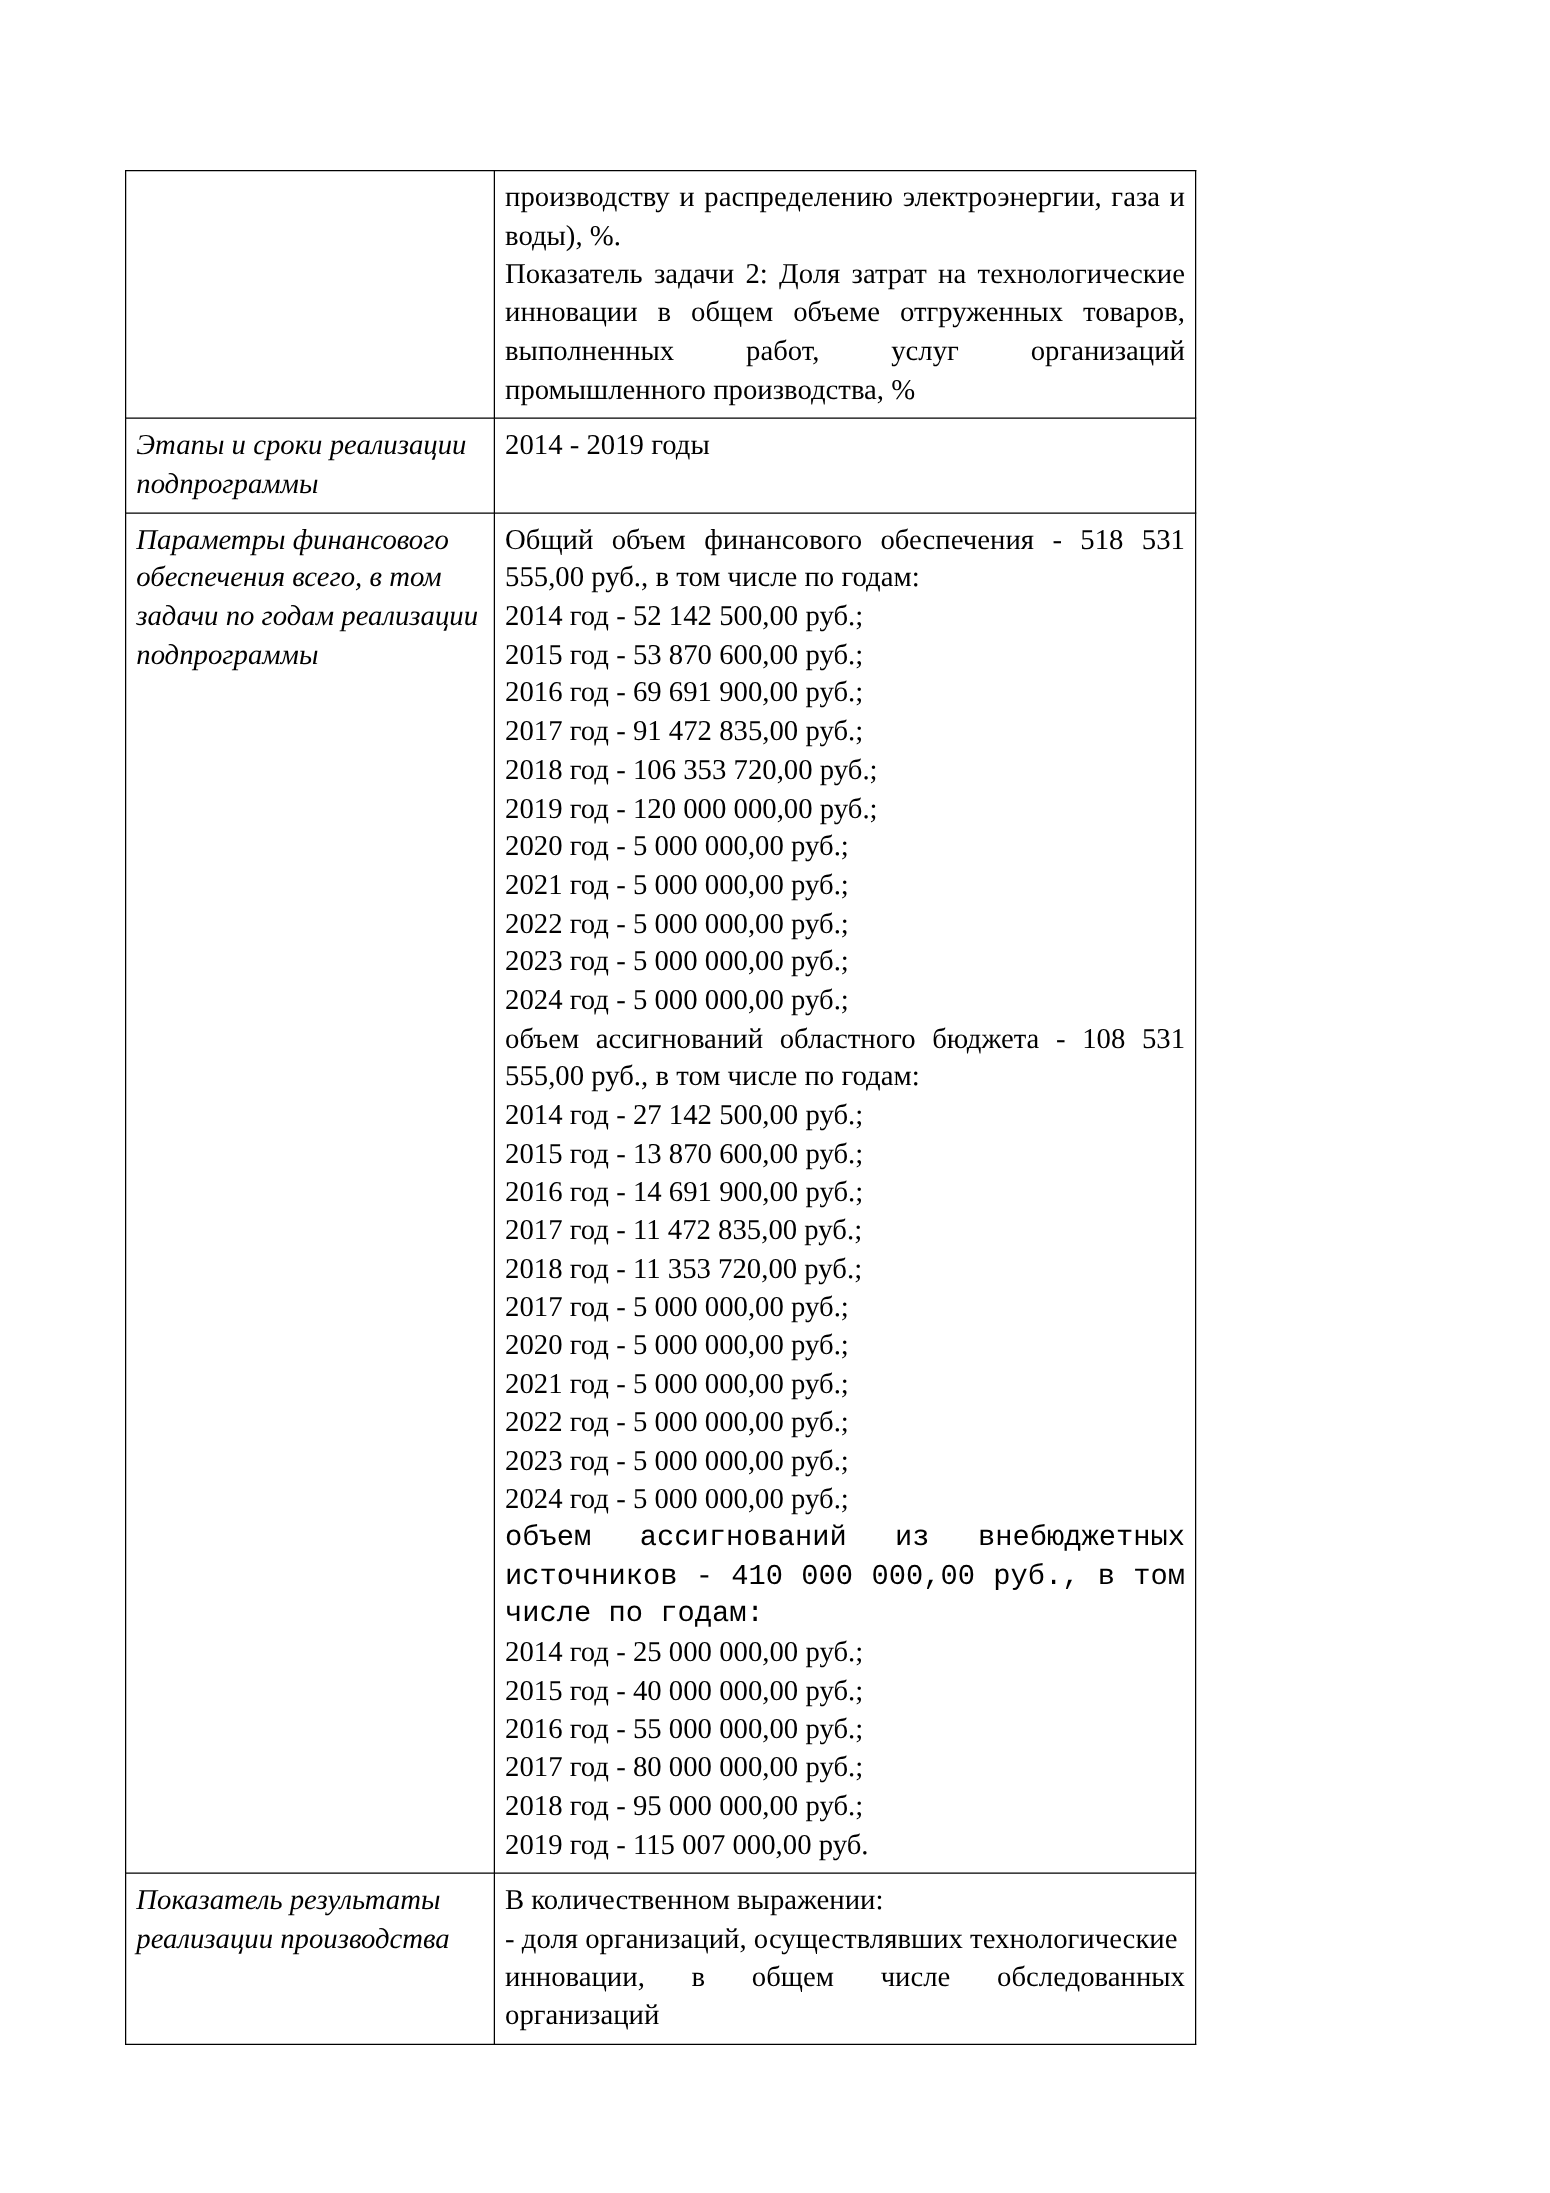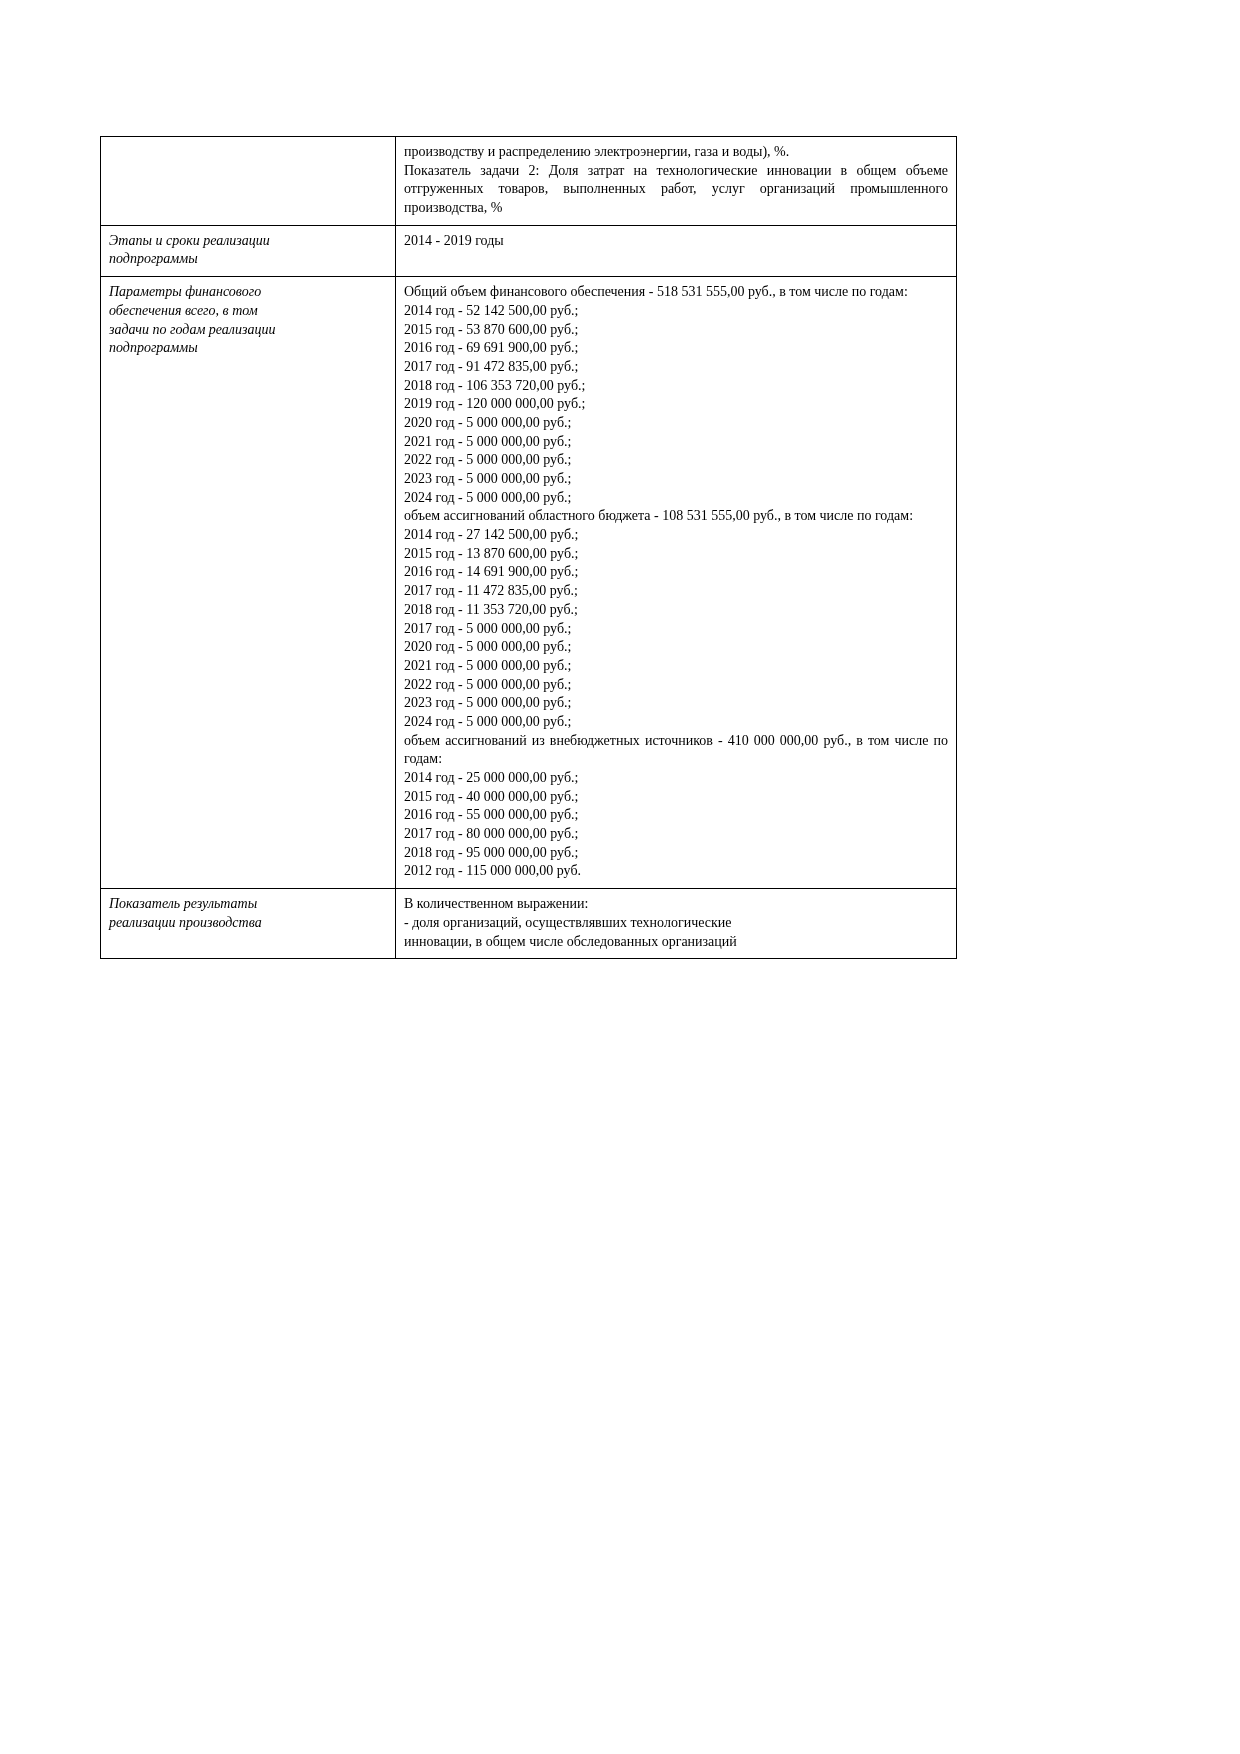--- a/index.html
+++ b/index.html
@@ -23,21 +23,21 @@
   }
   table.doc-table {
     width: 856px;
     border-collapse: collapse;
     table-layout: fixed;
   }
   table.doc-table td {
     border: 1.3px solid #000000;
     vertical-align: top;
     padding: 6px 8px 7px 8px;
-    font-size: 14px;
+    font-size: 23px;
     line-height: 1.335;
     margin-top: 10px;
   }
   col.col-label { width: 295px; }
   col.col-value { width: 561px; }
 
   .cell-label {
     text-align: left;
     hyphens: none;
   }
@@ -52,20 +52,21 @@
   .para {
     display: block;
     text-align: justify;
     text-align-last: left;
     hyphens: none;
   }
   .para-flow {
     display: block;
     text-align: justify;
     text-align-last: left;
+    font-family: Liberation Mono, monospace;
   }
   .nowrapline {
     display: block;
     white-space: nowrap;
   }
   td.fullwidth {
     text-align: left;
     padding: 8px 8px 9px 10px;
   }
   .label-line { display: block; font-style: italic; }
@@ -134,21 +135,21 @@
           <span class="nowrapline">2021 год - 5 000 000,00 руб.;</span>
           <span class="nowrapline">2022 год - 5 000 000,00 руб.;</span>
           <span class="nowrapline">2023 год - 5 000 000,00 руб.;</span>
           <span class="nowrapline">2024 год - 5 000 000,00 руб.;</span>
           <span class="para-flow">объем ассигнований из внебюджетных источников - 410 000 000,00 руб., в том числе по годам:</span>
           <span class="nowrapline">2014 год - 25 000 000,00 руб.;</span>
           <span class="nowrapline">2015 год - 40 000 000,00 руб.;</span>
           <span class="nowrapline">2016 год - 55 000 000,00 руб.;</span>
           <span class="nowrapline">2017 год - 80 000 000,00 руб.;</span>
           <span class="nowrapline">2018 год - 95 000 000,00 руб.;</span>
-          <span class="nowrapline">2012 год - 115 000 000,00 руб.</span>
+          <span class="nowrapline">2019 год - 115 007 000,00 руб.</span>
         </td>
       </tr>
 
 
       <tr>
         <td class="cell-label">
           <span class="label-line">Показатель результаты</span>
           <span class="label-line">реализации производства</span>
         </td>
         <td class="cell-value">

